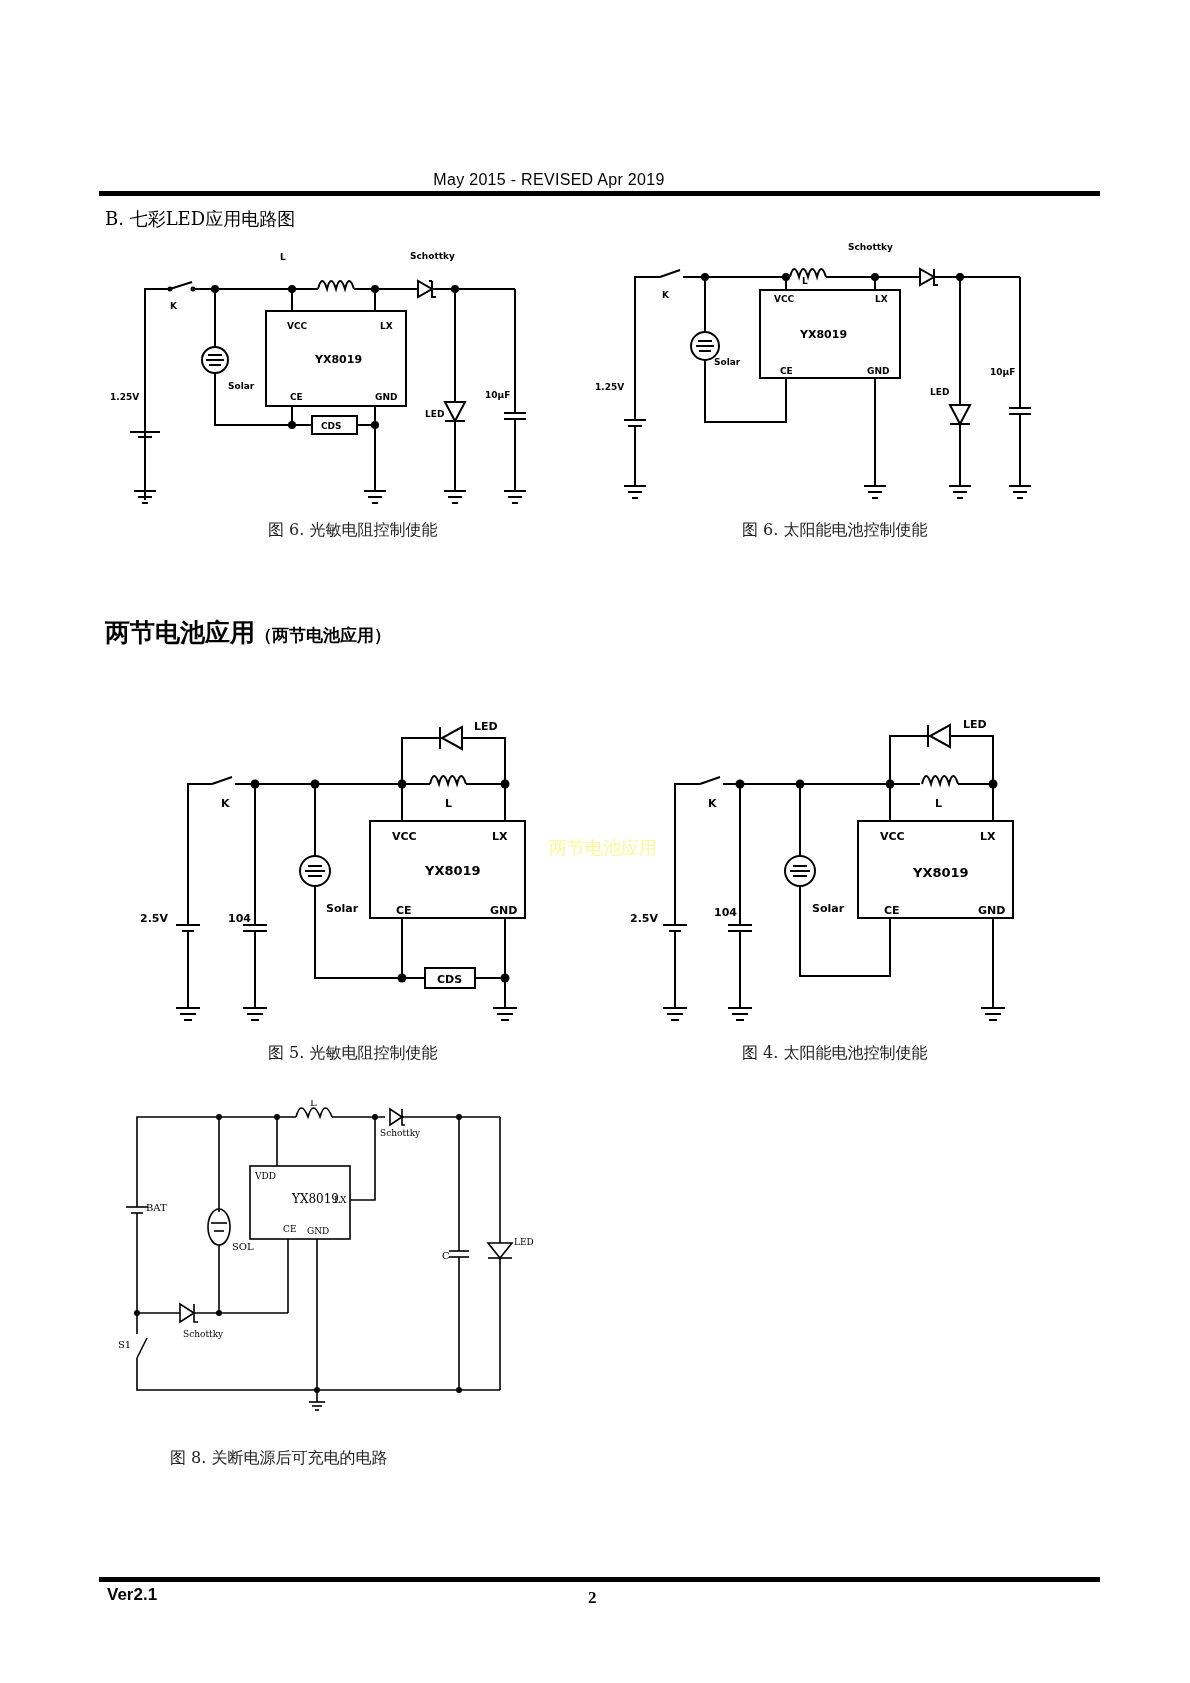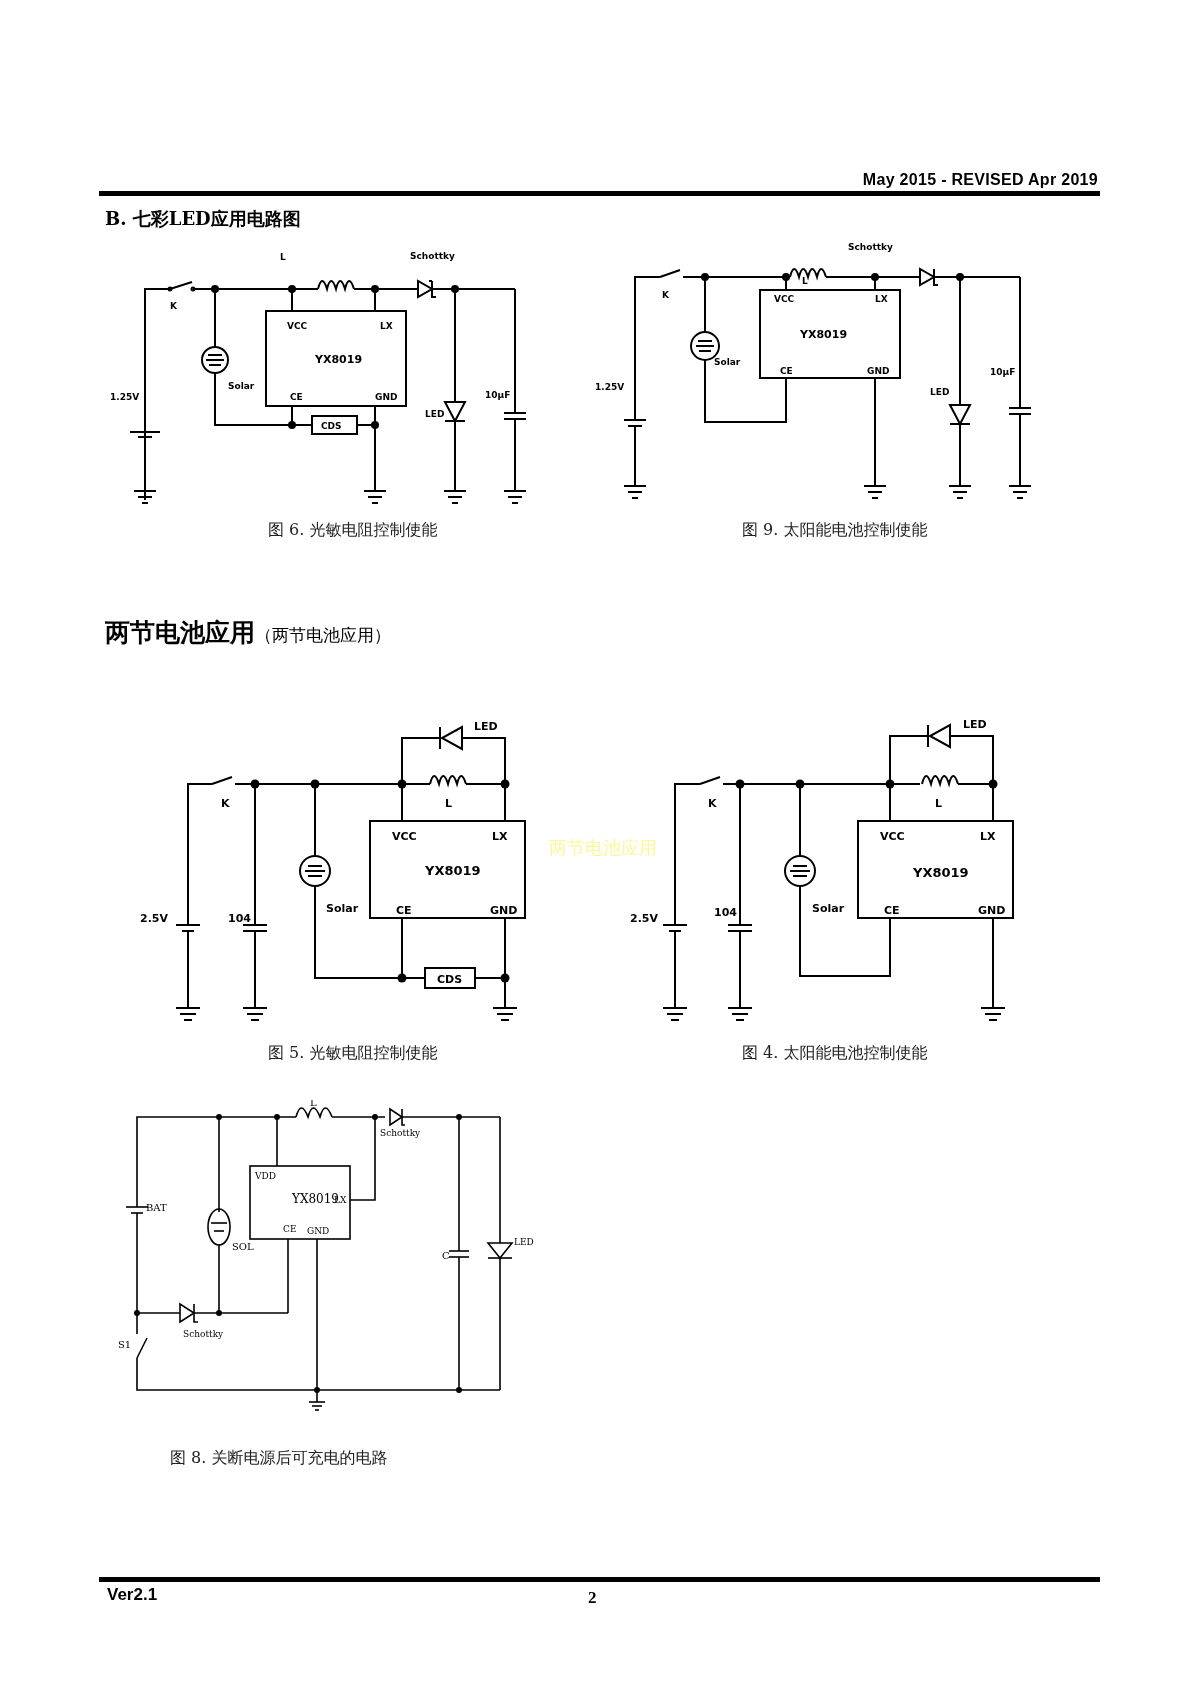--- a/index.html
+++ b/index.html
@@ -1,22 +1,22 @@
 <!DOCTYPE html>
 <html><head>
 <meta charset="utf-8">
 <style>
   html,body{margin:0;padding:0;background:#fff;}
   body{width:1190px;height:1683px;position:relative;overflow:hidden;font-family:"Liberation Sans",sans-serif;color:#000;}
   .abs{position:absolute;}
-  .hdr-date{left:0;width:1098px;top:171px;text-align:right;font-size:16px;letter-spacing:0.3px;font-weight:bold;}
+  .hdr-date{left:0;width:1098px;top:171px;text-align:center;font-size:16px;letter-spacing:0.3px;}
   .rule{left:99px;width:1001px;height:5px;background:#000;}
-  .secB{left:105px;top:207px;font-family:"DejaVu Serif",serif;font-weight:bold;font-size:18px;}
+  .secB{left:105px;top:207px;font-family:"DejaVu Serif",serif;font-weight:normal;font-size:18px;}
   .sec2{left:105px;top:616px;font-family:"DejaVu Serif",serif;font-weight:bold;font-size:25px;}
-  .sec2 .sub{font-weight:normal;font-size:17px;text-align:right;}
+  .sec2 .sub{font-weight:bold;font-size:17px;text-align:right;}
   .cap{font-family:"DejaVu Serif",serif;font-size:16px;color:#222;}
   .footer-ver{left:107px;top:1585px;font-weight:bold;font-size:17px;}
   .footer-page{left:588px;top:1588px;font-family:"Liberation Serif",serif;font-weight:bold;font-size:17px;}
   .watermark{left:549px;top:836px;font-size:18px;color:#fff59a;font-family:"DejaVu Sans",sans-serif;}
   svg text{font-family:"DejaVu Sans",sans-serif;font-weight:bold;}
   svg .serif{font-family:"DejaVu Serif",serif;font-weight:normal;}
 </style>
 </head>
 <body>
 
@@ -156,21 +156,21 @@
     <text x="124" y="125" font-size="9">Solar</text>
     <text x="184" y="62" font-size="9">VCC</text>
     <text x="285" y="62" font-size="9">LX</text>
     <text x="210" y="98" font-size="11">YX8019</text>
     <text x="190" y="134" font-size="9">CE</text>
     <text x="277" y="134" font-size="9">GND</text>
     <text x="340" y="155" font-size="9">LED</text>
     <text x="400" y="135" font-size="9">10μF</text>
   </g>
 </svg>
-<div class="abs cap" style="left:742px;top:520px">图 9.  太阳能电池控制使能</div>
+<div class="abs cap" style="left:742px;top:520px">图 6.  太阳能电池控制使能</div>
 
 <div class="abs sec2"><span>两节电池应用</span><span class="sub">（两节电池应用）</span></div>
 
 <svg class="abs" style="left:140px;top:690px" width="420" height="340">
   <g stroke="#000" stroke-width="2" fill="none">
     <polyline points="48,235 48,94 72,94"></polyline>
       <line x1="72" y1="94" x2="92" y2="87"></line>
       <line x1="95" y1="94" x2="290" y2="94"></line>
     <line x1="36" y1="235" x2="60" y2="235"></line>
       <line x1="42" y1="241" x2="54" y2="241"></line>

